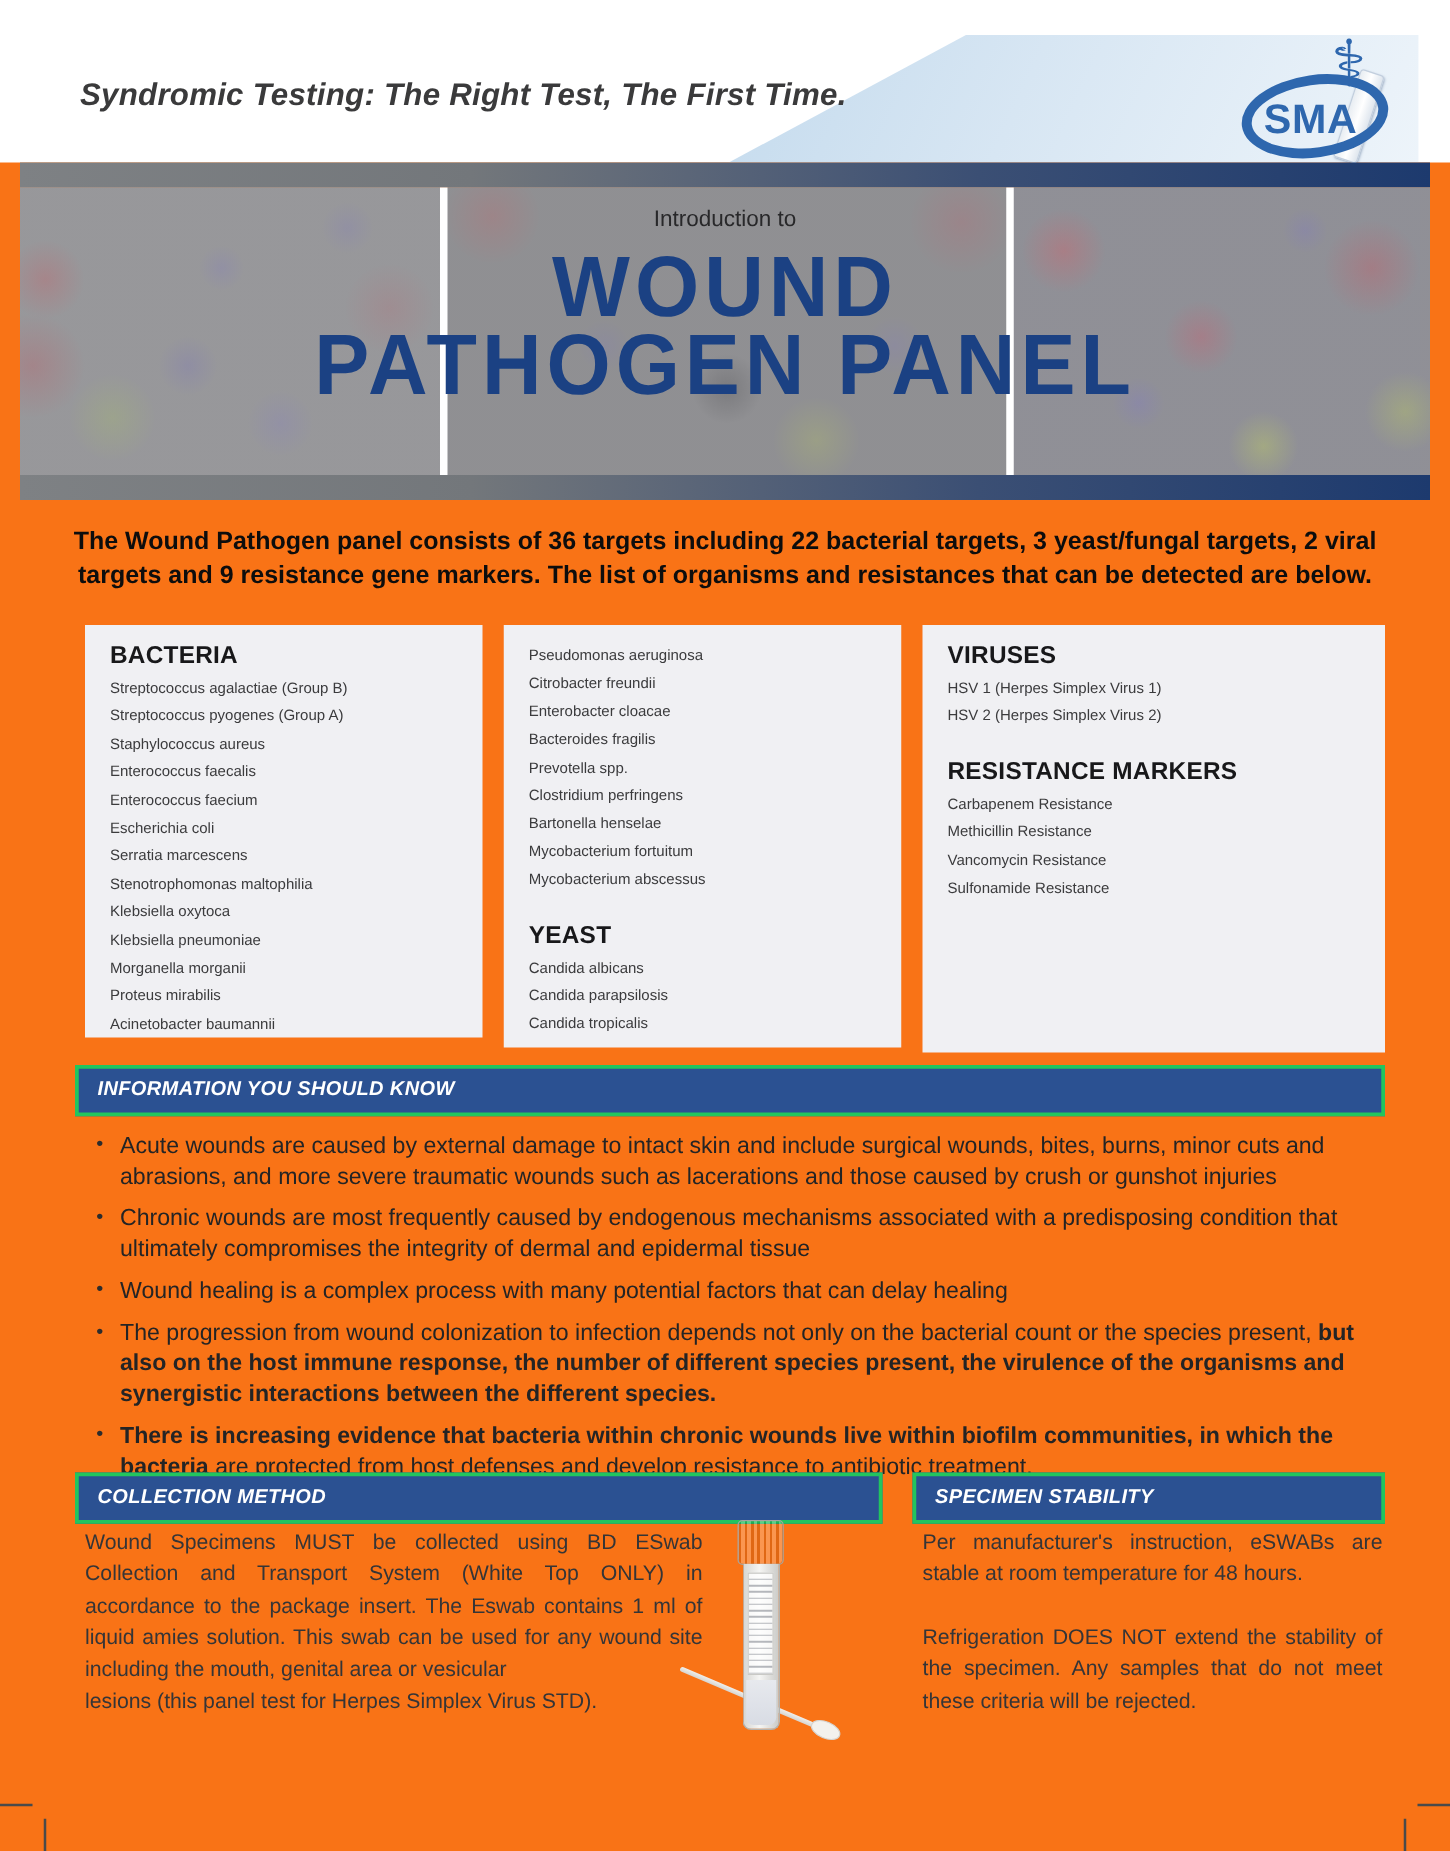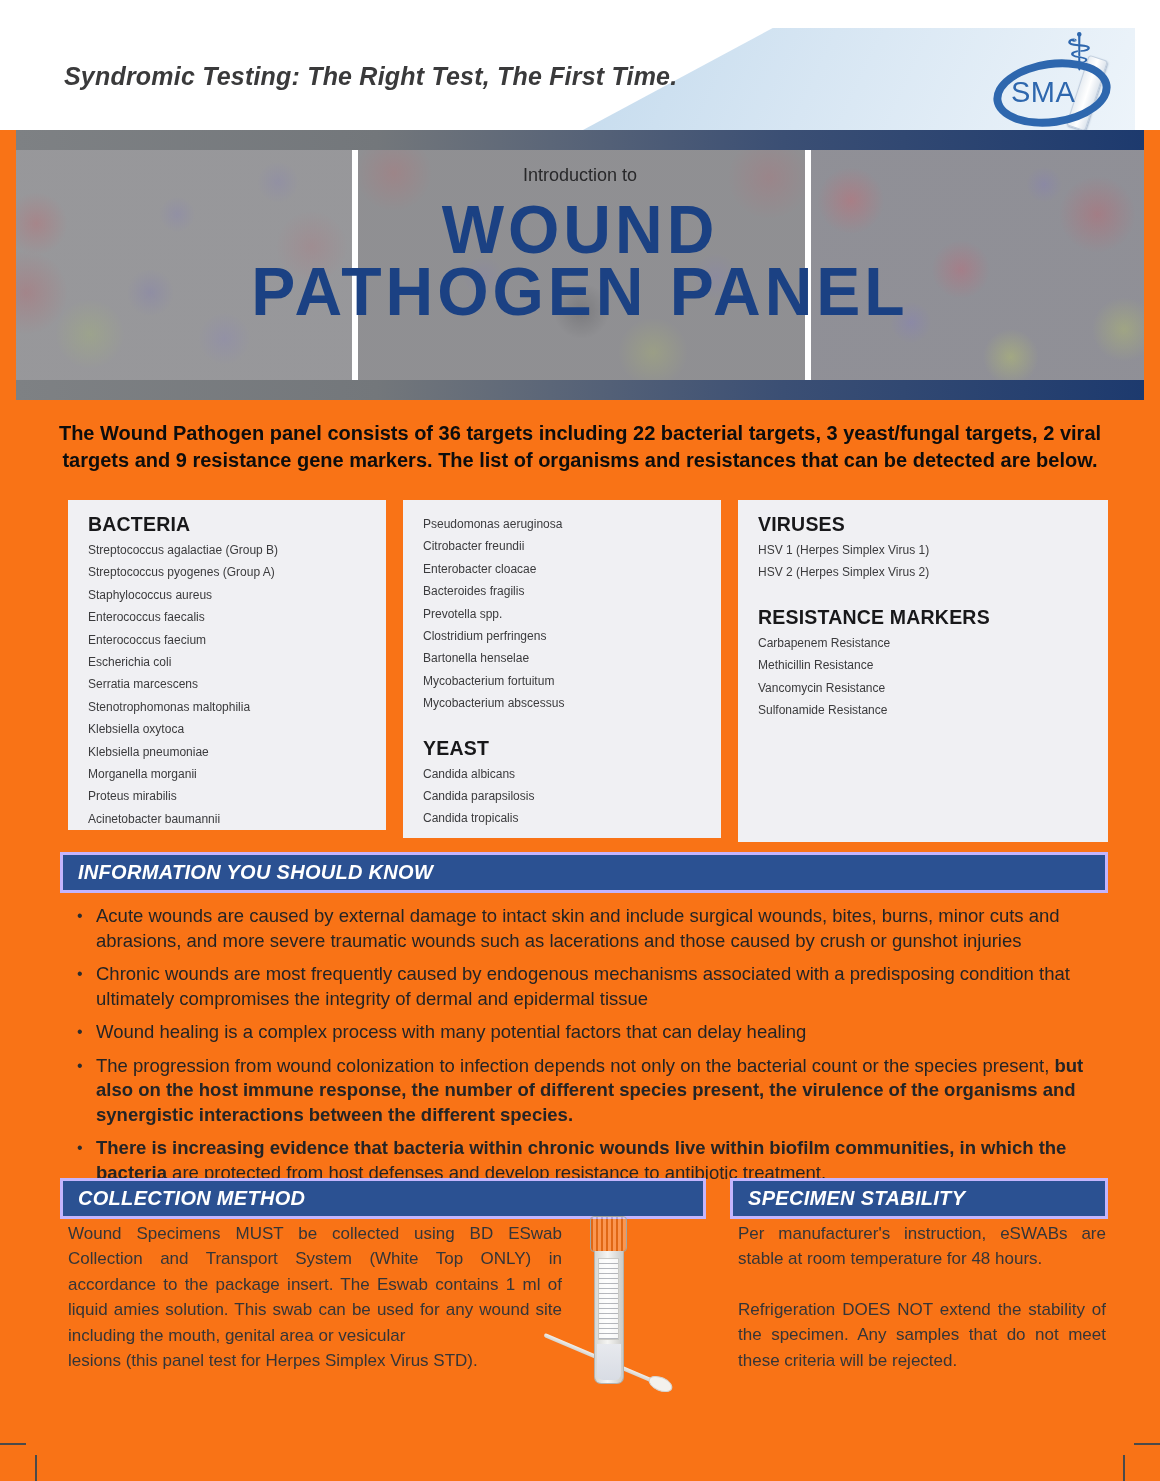--- a/index.html
+++ b/index.html
@@ -14,21 +14,21 @@
   .header { position:absolute; top:0; left:0; width:1160px; height:130px; background:#fff; }
   .diag { position:absolute; top:28px; left:560px; width:575px; height:102px;
           background:linear-gradient(115deg,#c3daed 0%,#d7e6f3 45%,#edf4fa 100%);
           clip-path:polygon(37% 0, 100% 0, 100% 100%, 4% 100%); }
   .tagline { position:absolute; left:64px; top:62px; font-size:25px; font-weight:700; font-style:italic;
              color:#3a3a3b; letter-spacing:.2px; }
   
   .logo { position:absolute; left:985px; top:38px; width:150px; height:95px; }
   .logo-ellipse { position:absolute; left:8px; top:22px; width:118px; height:66px; border:8px solid #2e67ae;
                   border-radius:50%; transform:rotate(-8deg); }
-  .logo-text { position:absolute; left:26px; top:38px; font-size:29px; font-weight:400; color:#2e67ae; letter-spacing:.5px; }
+  .logo-text { position:absolute; left:26px; top:38px; font-size:33px; font-weight:700; color:#2e67ae; letter-spacing:.5px; }
   .logo-caduceus { position:absolute; left:80px; top:-12px; font-size:52px; color:#2e67ae; line-height:1; }
   .logo-tube { position:absolute; left:92px; top:18px; width:20px; height:74px; background:linear-gradient(90deg,#e8edf2,#ffffff 50%,#dfe6ee);
                border:1px solid #c2cedd; border-radius:3px; transform:rotate(18deg); box-shadow:1px 1px 2px rgba(30,60,110,.35); }
 
   
   .hero { position:absolute; top:130px; left:16px; width:1128px; height:270px; }
   .band { position:absolute; left:0; width:100%; height:20px;
           background:linear-gradient(90deg,#7e8184 0%,#73777b 32%,#3b4f74 68%,#1d3a6e 100%); }
   .band.top { top:0; } .band.bottom { bottom:0; }
   .hero-img { position:absolute; top:20px; left:0; width:100%; height:230px; background:#909094; }
@@ -79,22 +79,22 @@
   .colbox { position:absolute; background:#f0f0f3; padding:13px 16px 10px 20px; }
   .col1 { top:500px; left:68px; width:318px; height:330px; }
   .col2 { top:500px; left:403px; width:318px; height:338px; }
   .col3 { top:500px; left:738px; width:370px; height:342px; }
   .colbox h3 { font-size:19.5px; font-weight:700; color:#18181a; letter-spacing:.2px; margin:0 0 3px 0; }
   .colbox h3.gap { margin-top:22px; }
   .colbox ul { list-style:none; }
   .colbox li { font-size:12px; line-height:22.4px; color:#3b3b3d; }
 
   
-  .secbar { position:absolute; height:41px; background:#2b5192; border:3px solid #c4b5fd;
-            color:#fff; font-size:20px; font-weight:700; font-style:italic; letter-spacing:.3px;
+  .secbar { position:absolute; height:41px; background:#2b5192; border:3px solid #22c55e;
+            color:#fff; font-size:16px; font-weight:700; font-style:italic; letter-spacing:.3px;
             line-height:34px; padding-left:15px; }
   .infobar { top:852px; left:60px; width:1048px; }
   .bullets { position:absolute; top:904px; left:72px; width:1042px; list-style:none; }
   .bullets li { position:relative; padding-left:24px; font-size:18.5px; line-height:24.5px; color:#242425;
                 margin-bottom:9px; }
   .bullets li::before { content:"•"; position:absolute; left:5px; top:0; font-size:16px; color:#2c2c2d; }
   .bullets .b { font-weight:700; }
 
   
   .collectbar { top:1178px; left:60px; width:646px; }

